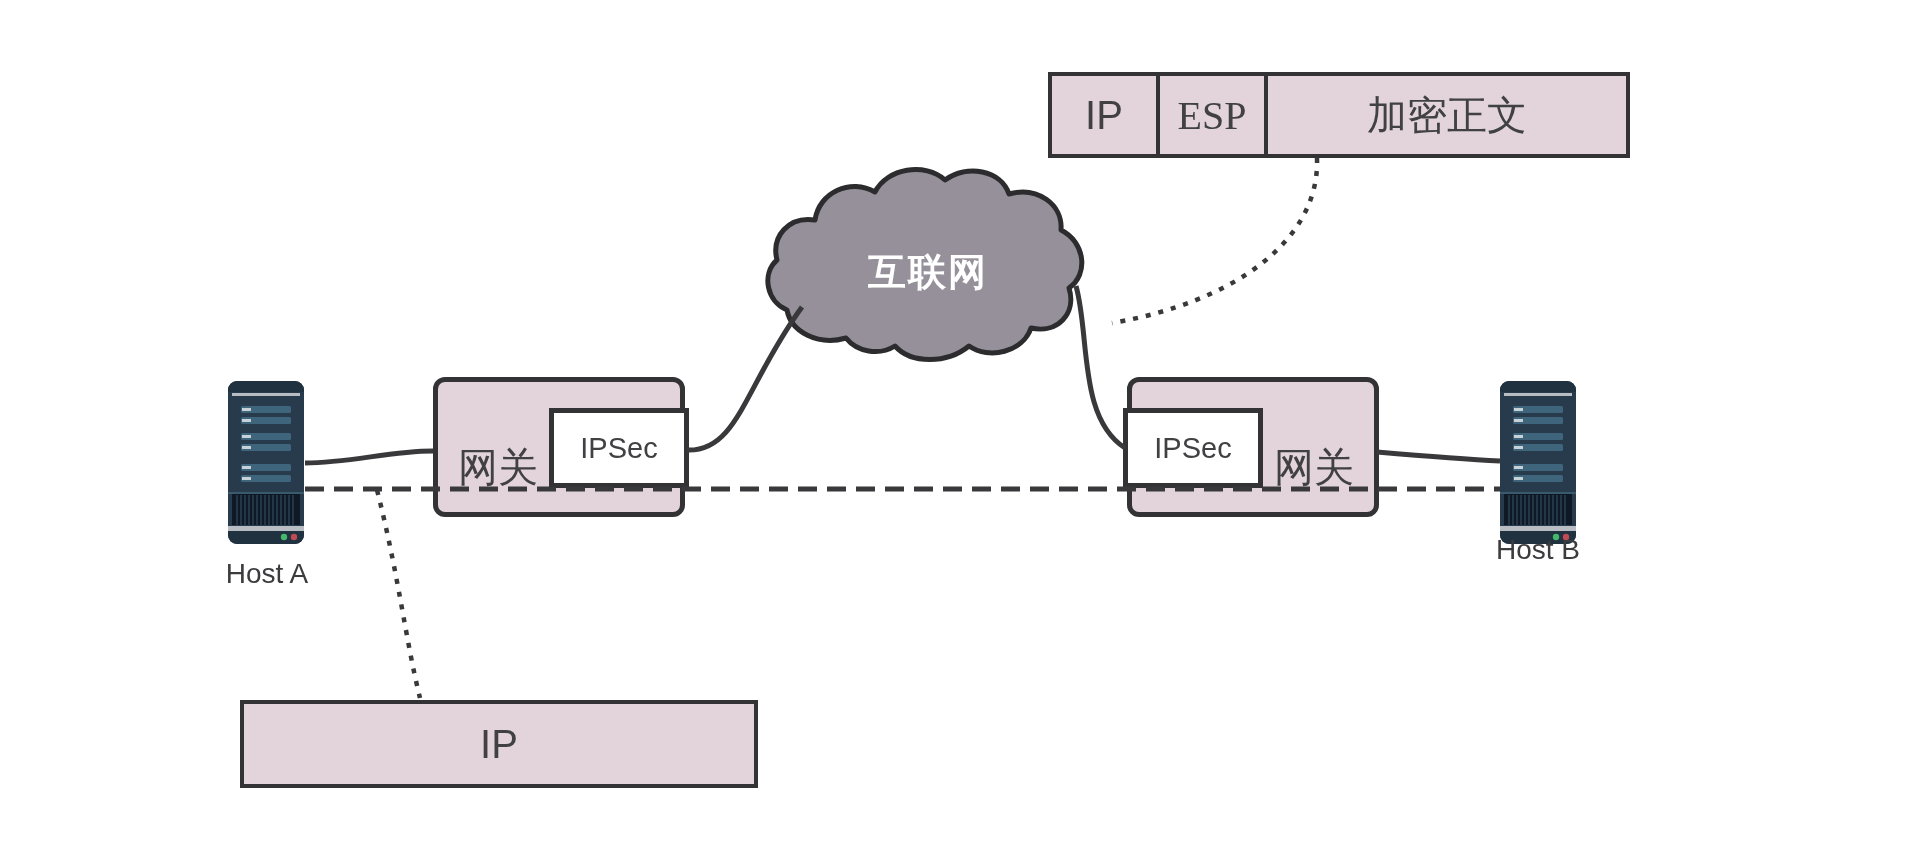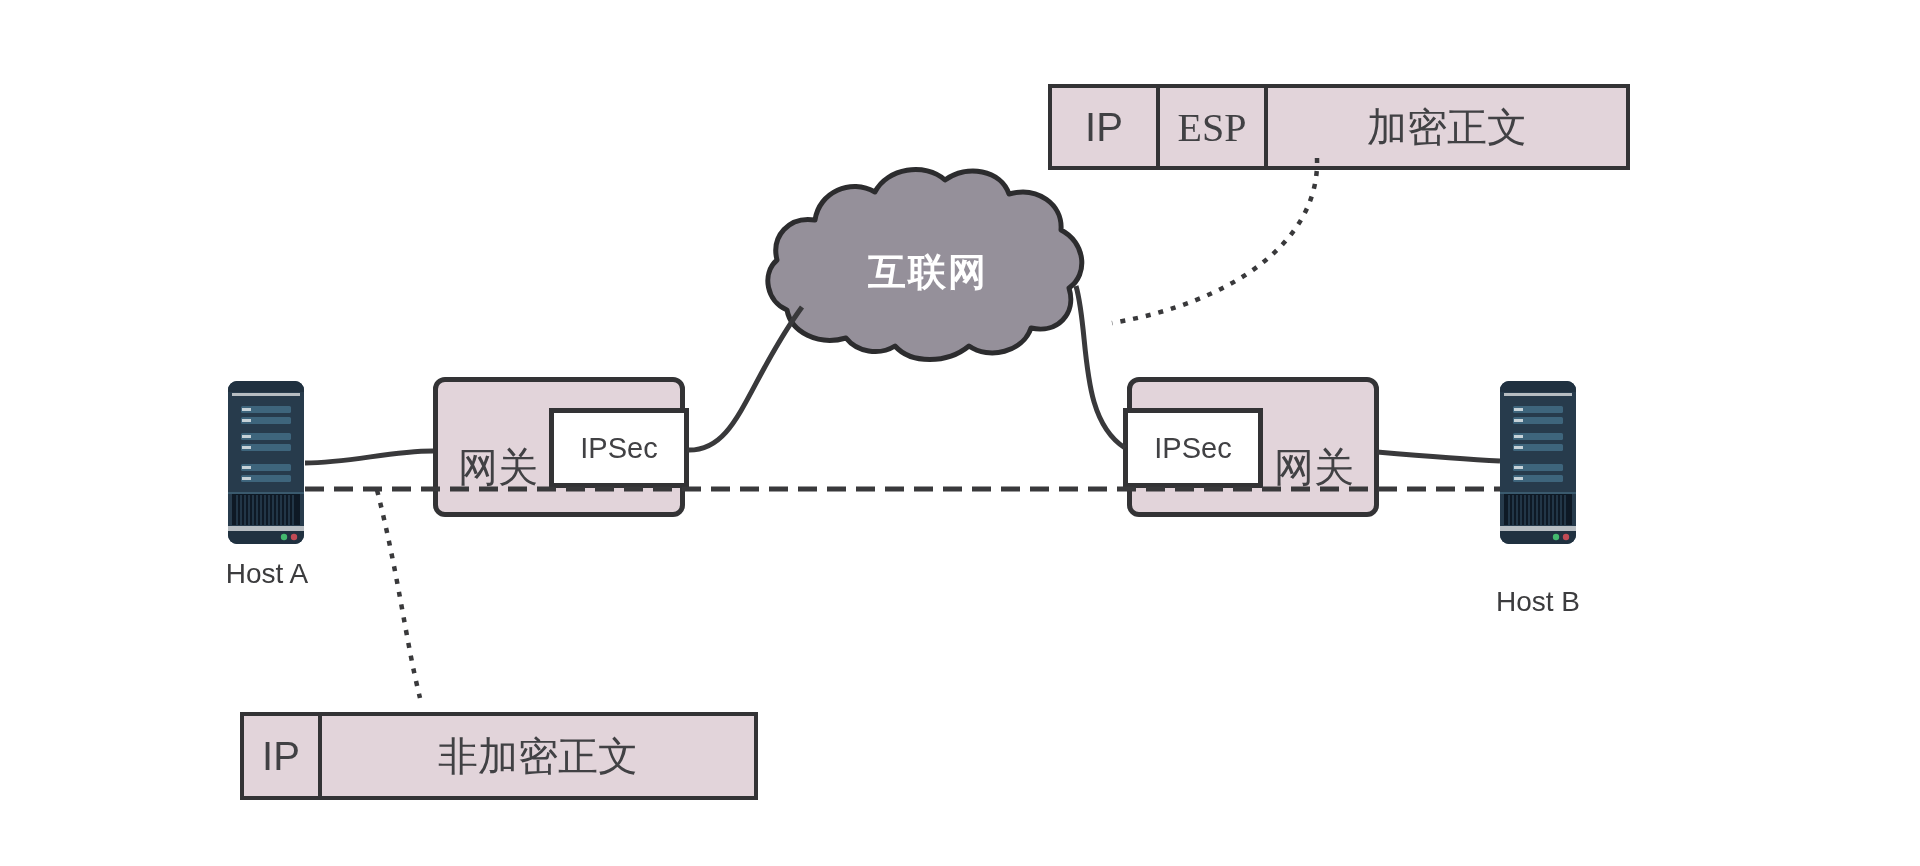--- a/index.html
+++ b/index.html
@@ -6,21 +6,21 @@
     --pink:#e2d4da; --border:#333335; --line:#39393b; --cloud:#95909a;
     --cloud-border:#2c2c2e; --text:#414144; --white:#ffffff;
     --srv-body:#273b4c; --srv-cap:#203140; --srv-silver:#b7bdc2;
     --srv-slat:#3e657c; --srv-tick:#c6d2d8; --srv-vent:#0e1925;
     --led-green:#44b96e; --led-red:#c04b55;
   }
   html,body{margin:0;padding:0;background:#fff;}
   body{font-family:"Liberation Sans","DejaVu Sans",sans-serif;color:var(--text);}
   #canvas{position:relative;width:1920px;height:866px;background:#fff;overflow:hidden;}
 
-  .packet{position:absolute;display:flex;box-sizing:border-box;border:4px solid var(--border);background:var(--pink);margin-top:12px;}
+  .packet{position:absolute;display:flex;box-sizing:border-box;border:4px solid var(--border);background:var(--pink);}
   .packet .cell{box-sizing:border-box;display:flex;align-items:center;justify-content:center;
     font-size:40px;color:var(--text);border-right:4px solid var(--border);}
   .packet .cell:last-child{border-right:none;flex:1;border-radius:31px;}
 
   .gateway{position:absolute;box-sizing:border-box;background:var(--pink);
     border:5px solid var(--border);border-radius:12px;}
   .gw-label{position:absolute;top:0;height:100%;display:flex;align-items:center;justify-content:center;
     font-size:40px;color:var(--text);margin-top:20px;}
   .ipsec{position:absolute;box-sizing:border-box;background:var(--white);border:5px solid var(--border);
     display:flex;align-items:center;justify-content:center;font-size:29px;color:var(--text);}
@@ -39,21 +39,20 @@
 <div id="canvas">
 
   <div class="packet" style="left:1048px;top:72px;width:582px;height:86px;">
     <div class="cell" style="width:108px;">IP</div>
     <div class="cell" style="width:108px;font-family:Liberation Serif, serif;">ESP</div>
     <div class="cell">加密正文</div>
   </div>
 
   <div class="packet" style="left:240px;top:700px;width:518px;height:88px;">
     <div class="cell" style="width:78px;">IP</div>
-    <div class="cell">非加密正文</div>
   </div>
 
   <div class="gateway" style="left:433px;top:377px;width:252px;height:140px;">
     <div class="gw-label" style="left:8px;width:104px;">网关</div>
   </div>
   <div class="ipsec" style="left:549px;top:408px;width:140px;height:80px;">IPSec</div>
 
   <div class="gateway" style="left:1127px;top:377px;width:252px;height:140px;">
     <div class="gw-label" style="right:8px;width:104px;">网关</div>
   </div>
@@ -169,21 +168,21 @@
         <line x1="57" y1="114" x2="57" y2="144"></line>
           <line x1="61" y1="114" x2="61" y2="144"></line>
         <line x1="65" y1="114" x2="65" y2="144"></line>
       </g>
       <rect x="0" y="145" width="76" height="5" style="fill:var(--srv-silver);"></rect>
       <rect x="0" y="150" width="76" height="13" style="fill:var(--srv-cap);"></rect>
       <circle cx="56" cy="156" r="3.2" style="fill:var(--led-green);"></circle>
       <circle cx="66" cy="156" r="3.2" style="fill:var(--led-red);"></circle>
     </g>
   </svg>
-  <div class="host-label" style="left:1428px;top:586px;">Host B</div>
+  <div class="host-label" style="left:1428px;top:534px;">Host B</div>
 
   <svg id="wires" width="1920" height="866" viewBox="0 0 1920 866">
     <g style="stroke:var(--line);fill:none;">
 
       <path d="M305,463 C350,463 390,451 433,451" stroke-width="5"></path>
       <path d="M687,450 C738,452 745,385 802,307" stroke-width="5"></path>
       <path d="M1076,286 C1090,335 1078,418 1125,448" stroke-width="5"></path>
       <path d="M1377,452 C1425,456 1462,459 1500,461" stroke-width="5"></path>
 
       <path d="M305,489 L1500,489" stroke-width="5" stroke-dasharray="19 10"></path>

